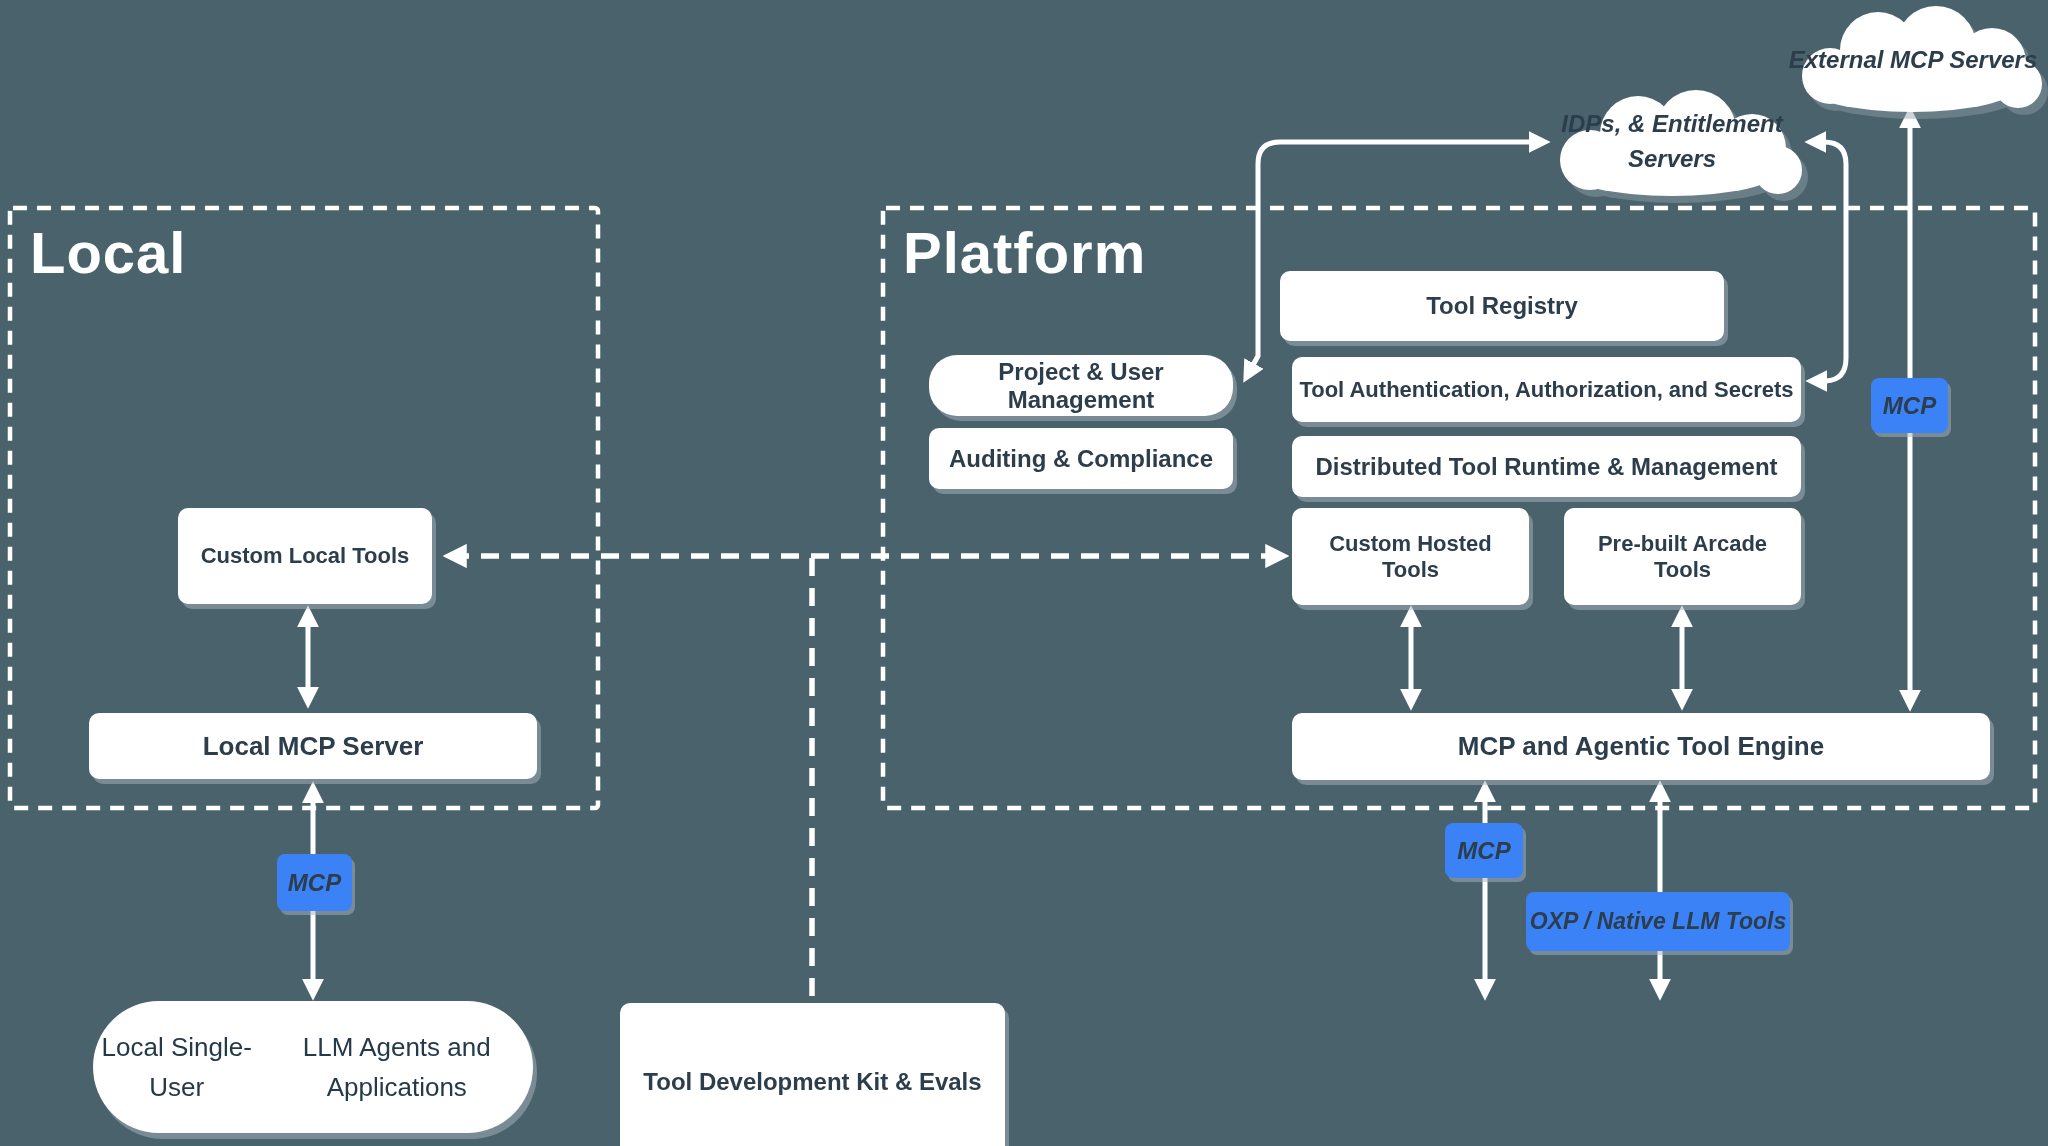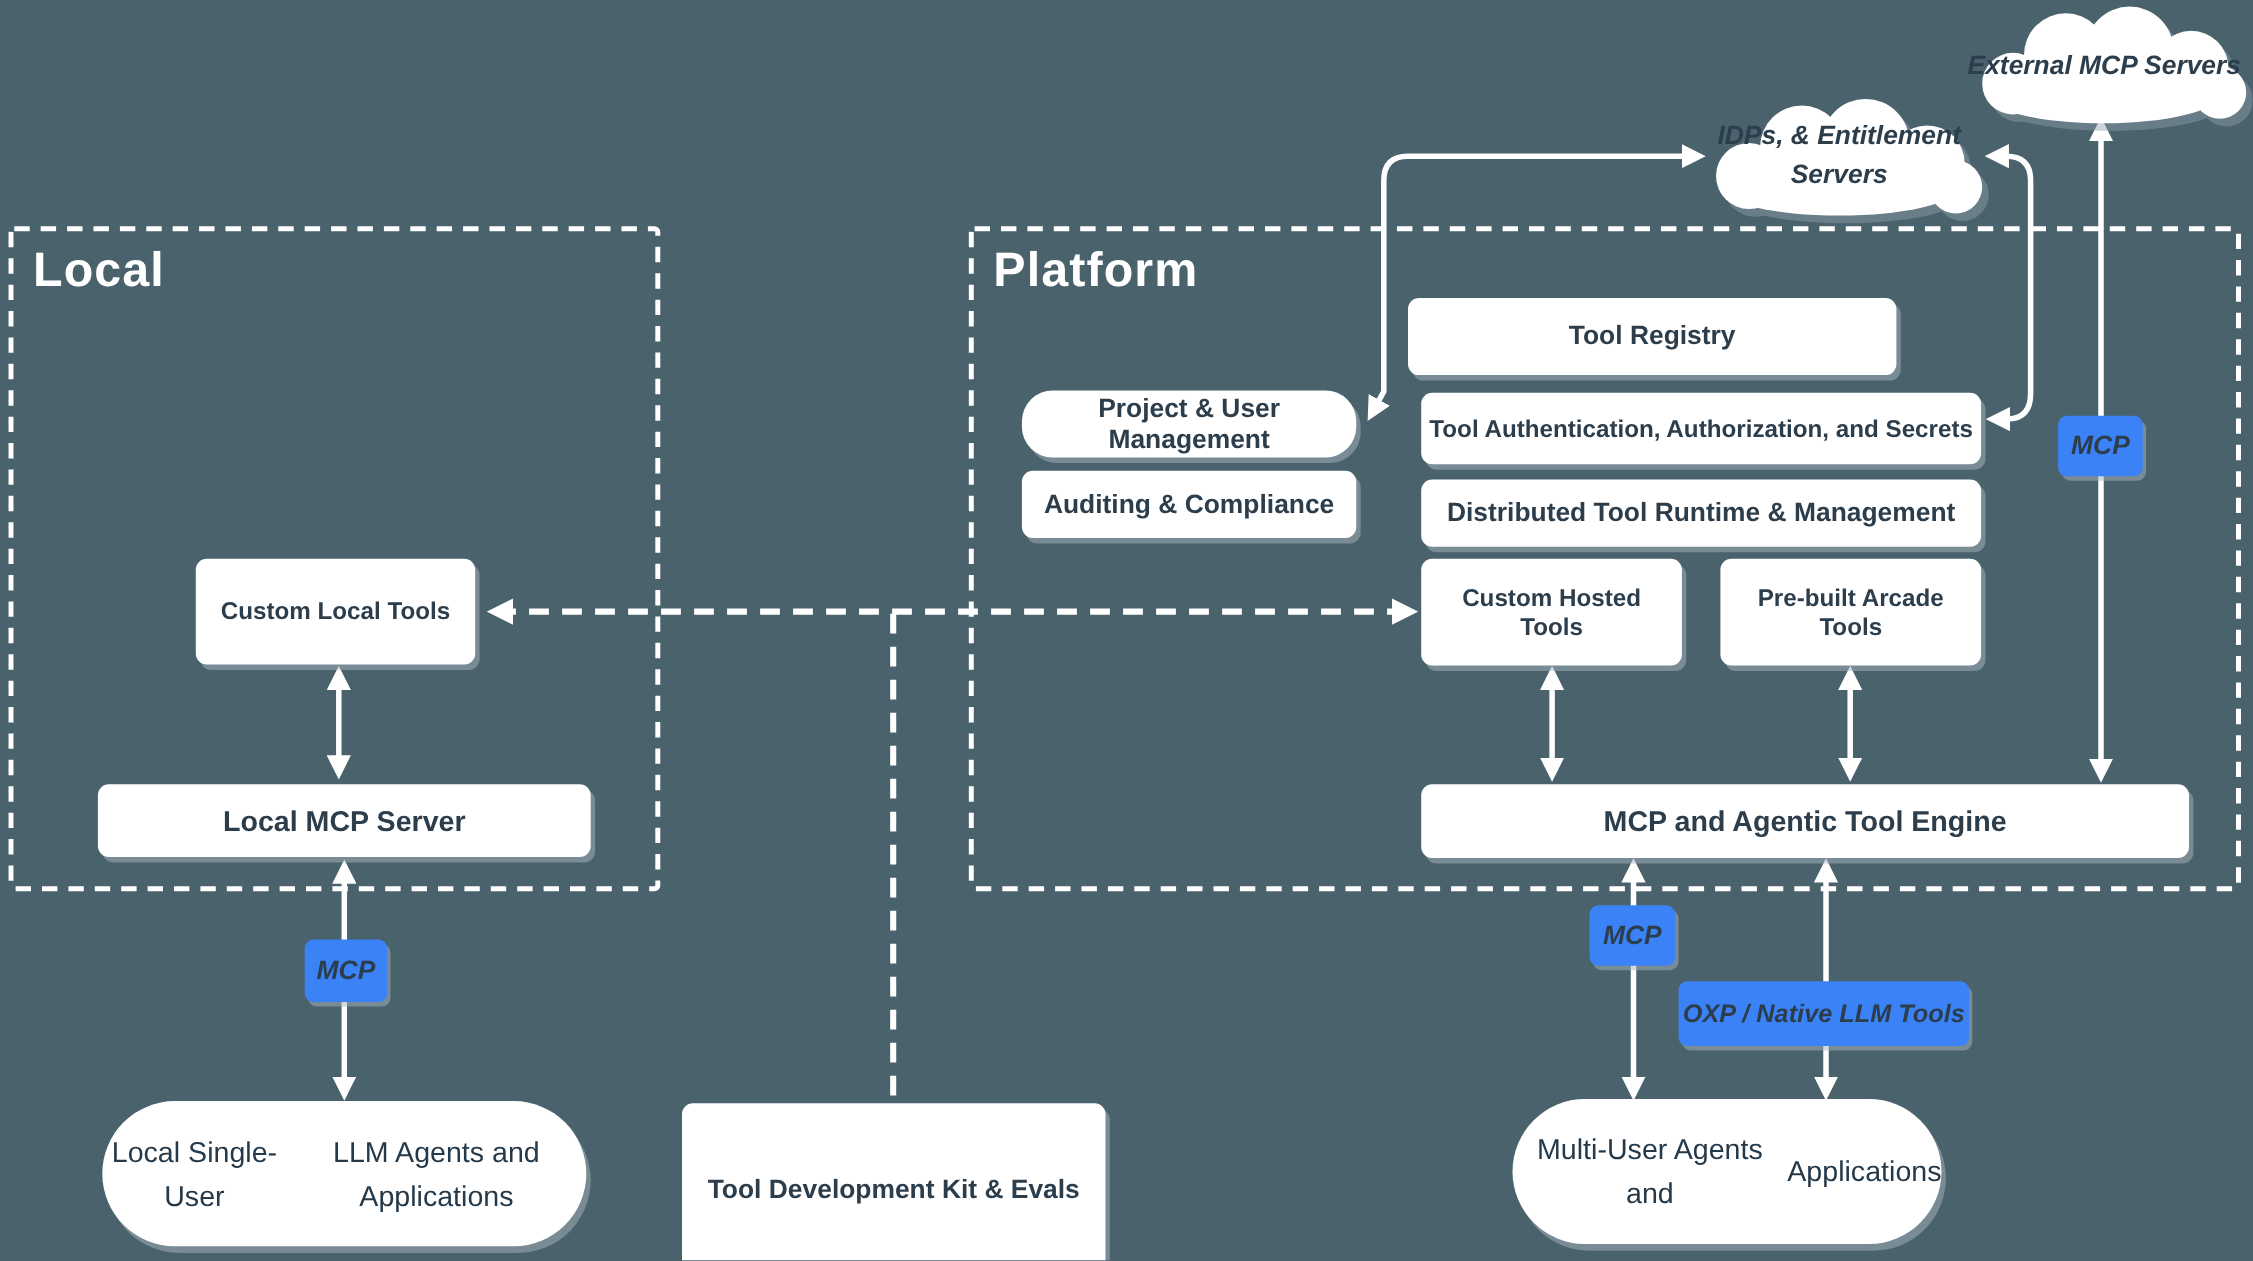--- a/index.html
+++ b/index.html
@@ -1,19 +1,19 @@
 <!DOCTYPE html>
 <html><head>
 <meta charset="utf-8">
 <style>
   html,body{margin:0;padding:0;background:#4A626C;}
   .stage{position:relative;width:2048px;height:1146px;background:#4A626C;overflow:hidden;
          font-family:"Liberation Sans",sans-serif;}
   svg.overlay{position:absolute;left:0;top:0;z-index:1;}
-  .group-title{position:absolute;z-index:3;color:#FFFFFF;font-weight:700;font-size:44px;
+  .group-title{position:absolute;z-index:3;color:#FFFFFF;font-weight:700;font-size:58px;
                letter-spacing:1px;line-height:1;}
   .node{position:absolute;z-index:3;background:#FFFFFF;border-radius:10px;
         box-shadow:4px 5px 0 rgba(167,180,187,0.5);
         display:flex;align-items:center;justify-content:center;text-align:center;
         color:#2C3D4C;font-size:24px;font-weight:600;padding:2px 6px;box-sizing:border-box;}
   .node.small{font-size:22px;}
   .node.big{font-size:26px;}
   .node.bold{font-weight:700;font-size:24px;}
   .pill{position:absolute;z-index:3;background:#FFFFFF;border-radius:66px;
         box-shadow:4px 6px 0 rgba(167,180,187,0.5);
@@ -143,24 +143,20 @@
     <span>MCP</span>
   </div>
   <div class="tag" style="left:1526px;top:892px;width:264px;height:59px;font-size:23px;">
     <span>OXP / Native LLM Tools</span>
   </div>
 
   <div class="pill" style="left:93px;top:1001px;width:440px;height:132px;">
     <span>Local Single-User</span>
     <span>LLM Agents and Applications</span>
   </div>
-  <div class="pill" style="left:1375px;top:999px;width:390px;height:132px;">
-    <span>Multi-User Agents and</span>
-    <span>Applications</span>
-  </div>
 
   <div class="cloud-text" style="left:1780px;top:4px;width:266px;height:112px;">
     <span>External MCP Servers</span>
   </div>
   <div class="cloud-text" style="left:1538px;top:86px;width:268px;height:112px;">
     <span>IDPs, &amp; Entitlement</span>
     <span>Servers</span>
   </div>
 
 </div>

